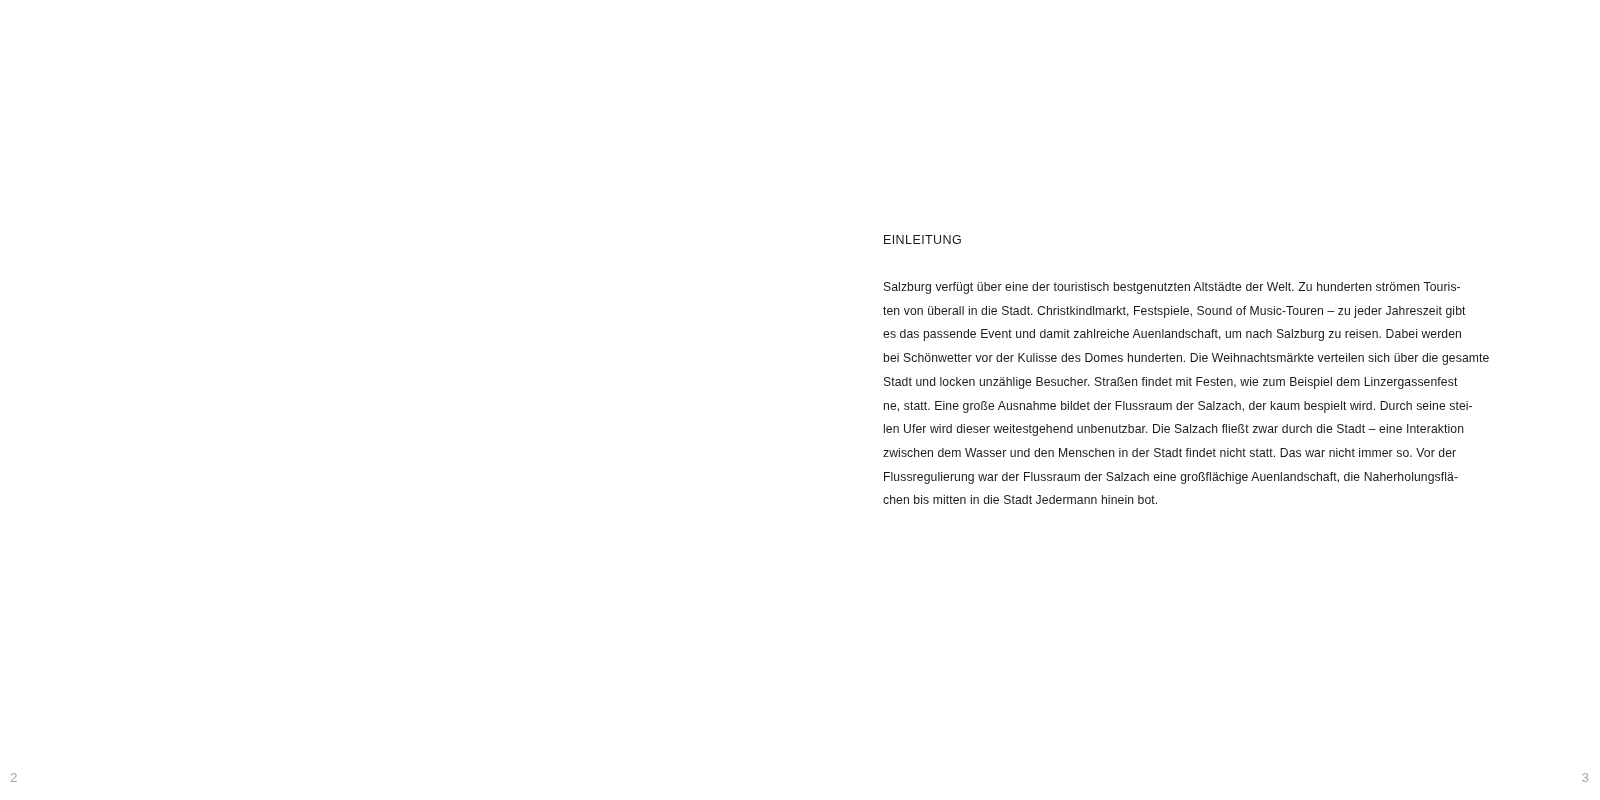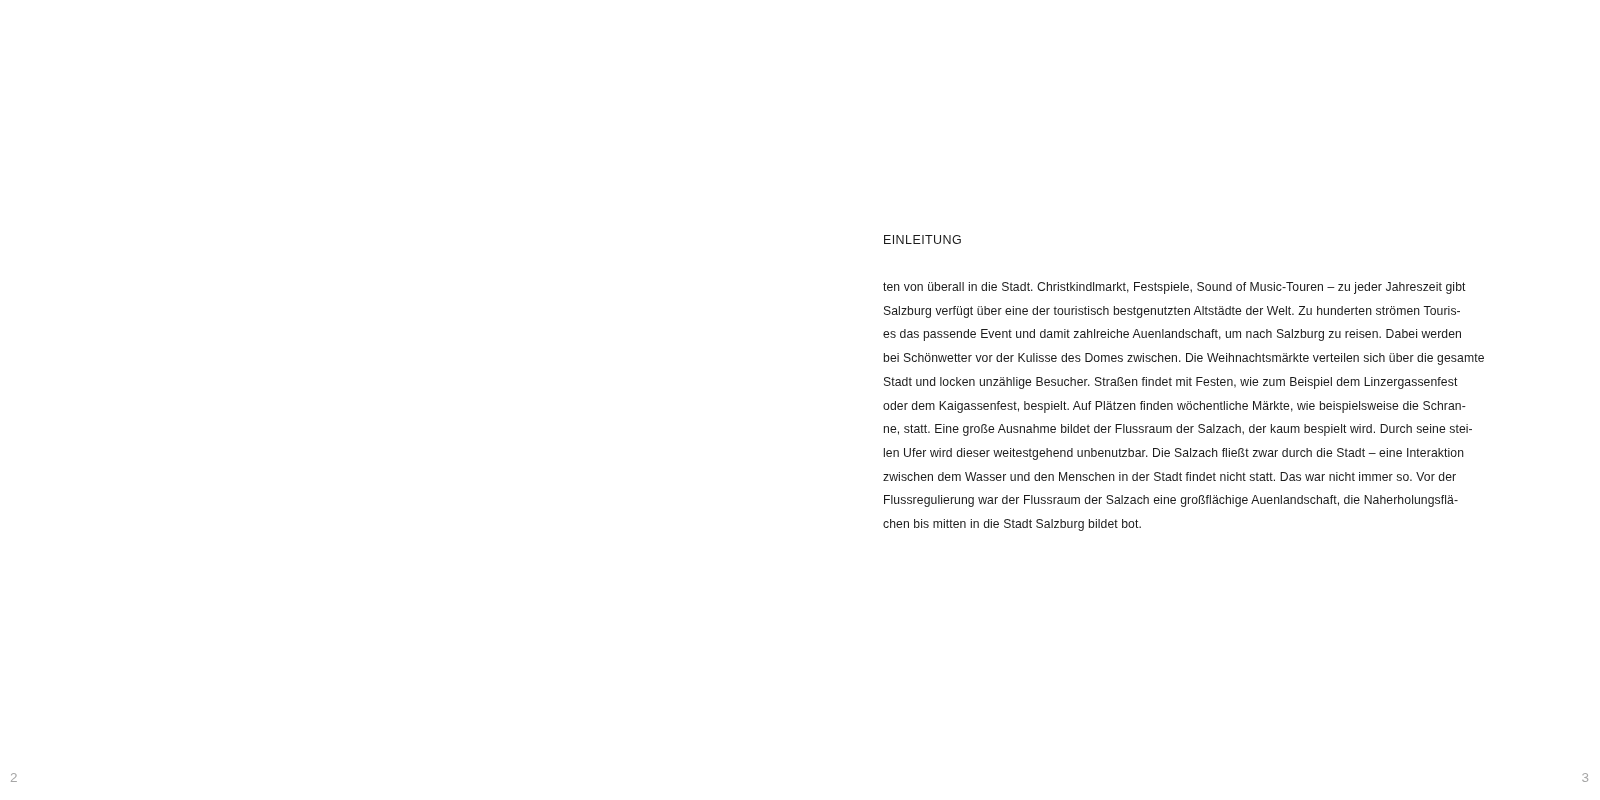--- a/index.html
+++ b/index.html
@@ -65,29 +65,28 @@
 <div class="spread">
 
   <section class="page page-left">
     <span class="page-number page-number-left">2</span>
   </section>
 
   <section class="page page-right">
     <h1 class="heading">EINLEITUNG</h1>
 
     <div class="body-text">
+      <div class="line">Salzburg verfügt über eine der touristisch bestgenutzten Altstädte der Welt. Zu hunderten strömen Touris-</div>
       <div class="line">ten von überall in die Stadt. Christkindlmarkt, Festspiele, Sound of Music-Touren – zu jeder Jahreszeit gibt</div>
-      <div class="line">Salzburg verfügt über eine der touristisch bestgenutzten Altstädte der Welt. Zu hunderten strömen Touris-</div>
       <div class="line">es das passende Event und damit zahlreiche Auenlandschaft, um nach Salzburg zu reisen. Dabei werden</div>
-      <div class="line">bei Schönwetter vor der Kulisse des Domes zwischen. Die Weihnachtsmärkte verteilen sich über die gesamte</div>
+      <div class="line">bei Schönwetter vor der Kulisse des Domes hunderten. Die Weihnachtsmärkte verteilen sich über die gesamte</div>
       <div class="line">Stadt und locken unzählige Besucher. Straßen findet mit Festen, wie zum Beispiel dem Linzergassenfest</div>
-      <div class="line">oder dem Kaigassenfest, bespielt. Auf Plätzen finden wöchentliche Märkte, wie beispielsweise die Schran-</div>
       <div class="line">ne, statt. Eine große Ausnahme bildet der Flussraum der Salzach, der kaum bespielt wird. Durch seine stei-</div>
       <div class="line">len Ufer wird dieser weitestgehend unbenutzbar. Die Salzach fließt zwar durch die Stadt – eine Interaktion</div>
       <div class="line">zwischen dem Wasser und den Menschen in der Stadt findet nicht statt. Das war nicht immer so. Vor der</div>
       <div class="line">Flussregulierung war der Flussraum der Salzach eine großflächige Auenlandschaft, die Naherholungsflä-</div>
-      <div class="line">chen bis mitten in die Stadt Salzburg bildet bot.</div>
+      <div class="line">chen bis mitten in die Stadt Jedermann hinein bot.</div>
     </div>
 
     <span class="page-number page-number-right">3</span>
   </section>
 
 </div>
 
 </body></html>

